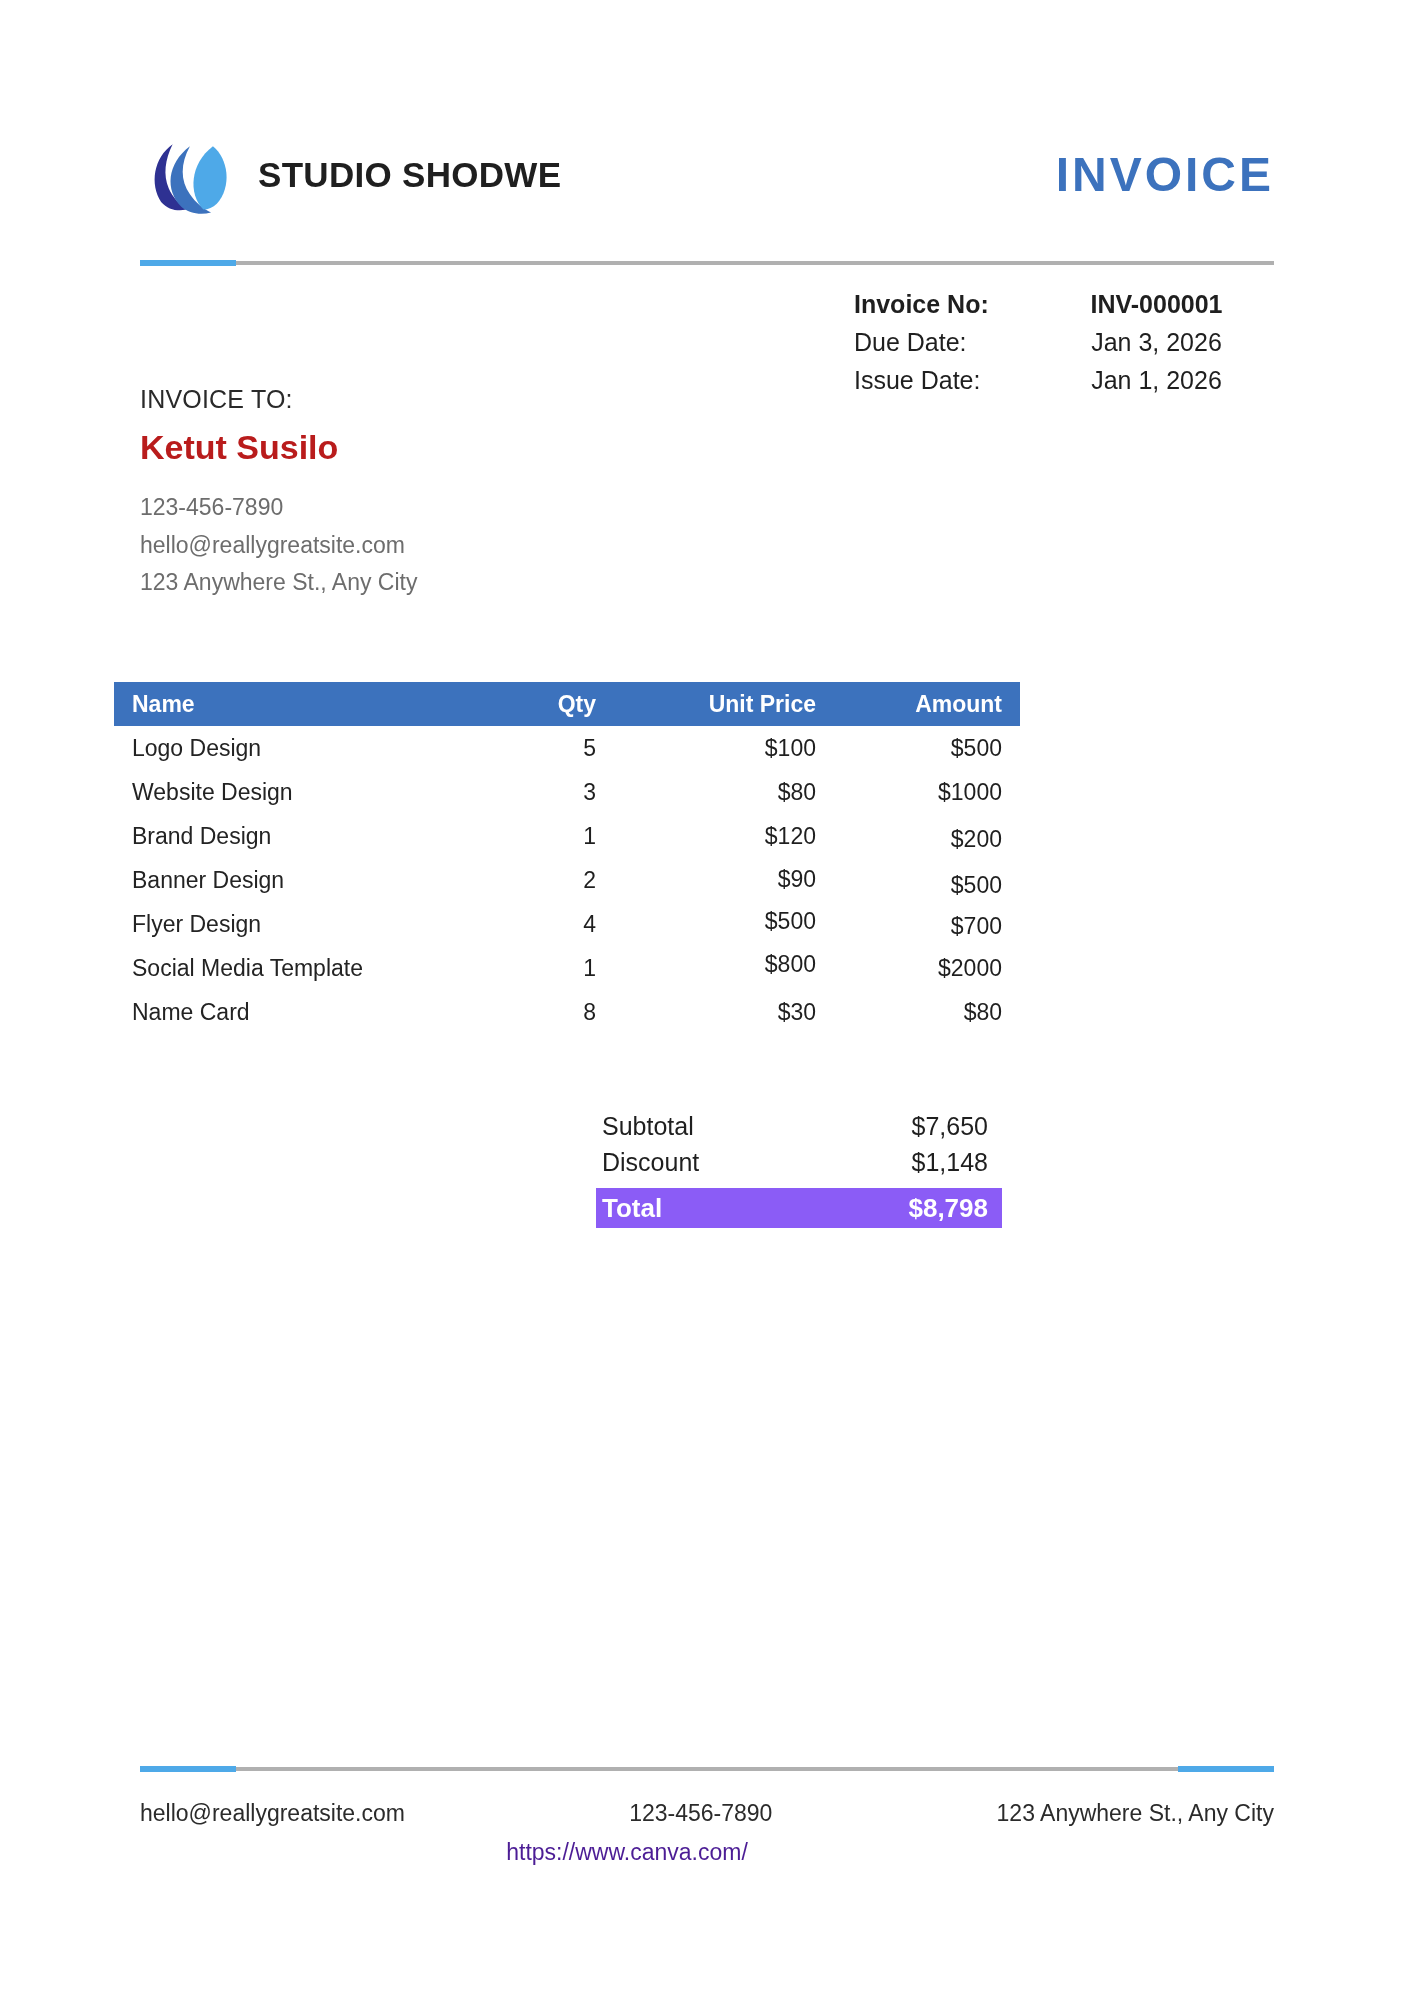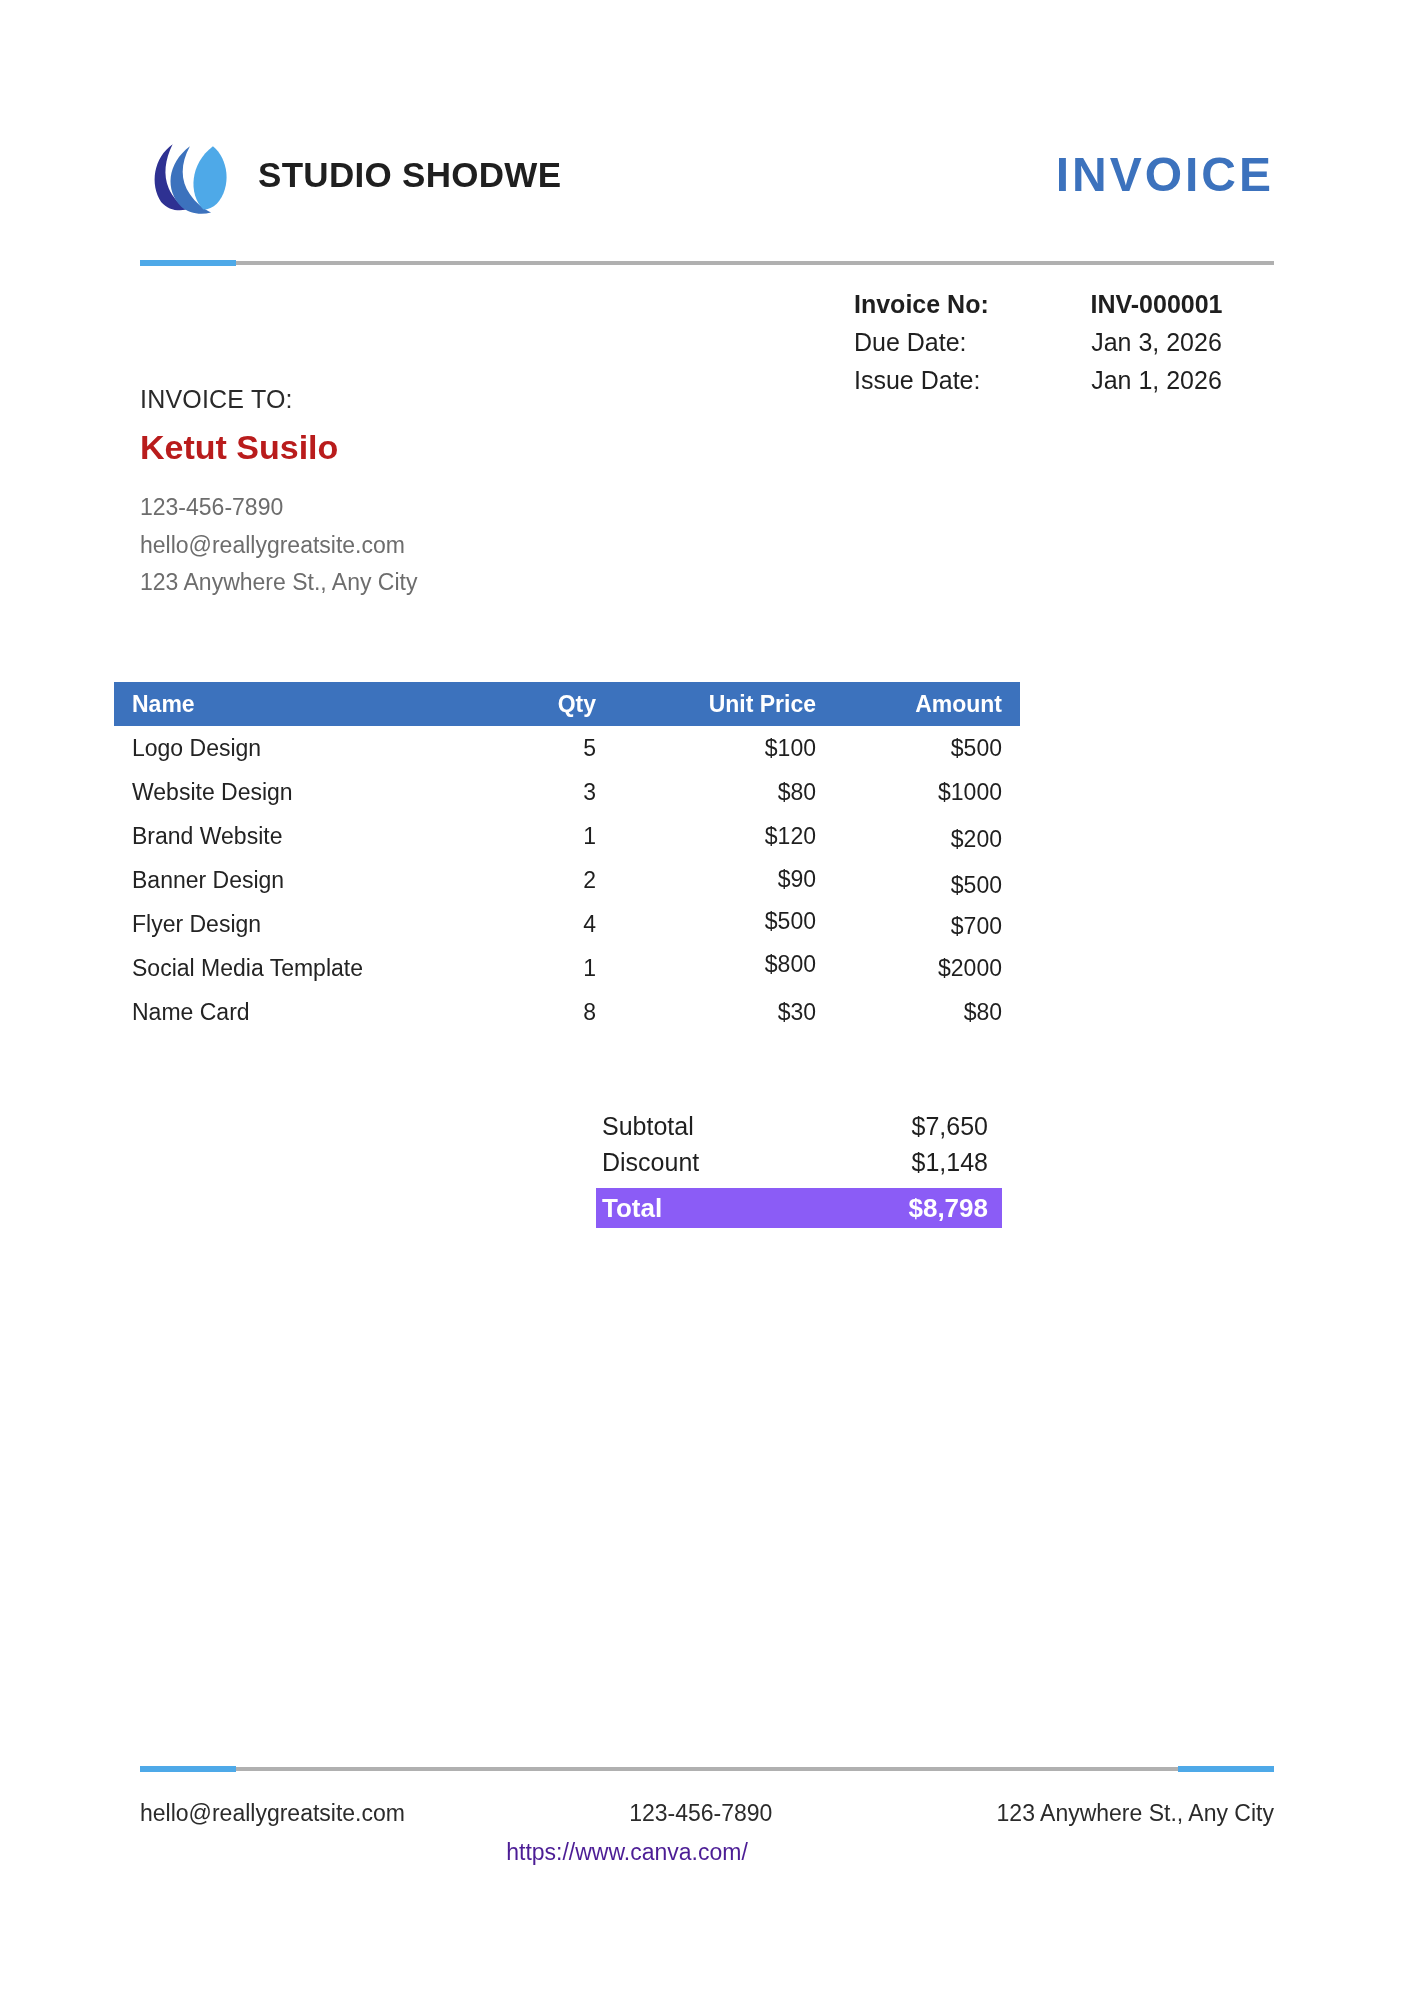--- a/index.html
+++ b/index.html
@@ -325,21 +325,21 @@
     </div>
 
     <div class="items-row">
       <div class="cell col-name">Website Design</div>
       <div class="cell col-qty">3</div>
       <div class="cell col-price">$80</div>
       <div class="cell col-amount">$1000</div>
     </div>
 
     <div class="items-row nudge-1">
-      <div class="cell col-name">Brand Website</div>
+      <div class="cell col-name">Brand Design</div>
       <div class="cell col-qty">1</div>
       <div class="cell col-price">$120</div>
       <div class="cell col-amount">$200</div>
     </div>
 
     <div class="items-row nudge-2">
       <div class="cell col-name">Banner Design</div>
       <div class="cell col-qty">2</div>
       <div class="cell col-price">$90</div>
       <div class="cell col-amount">$500</div>

